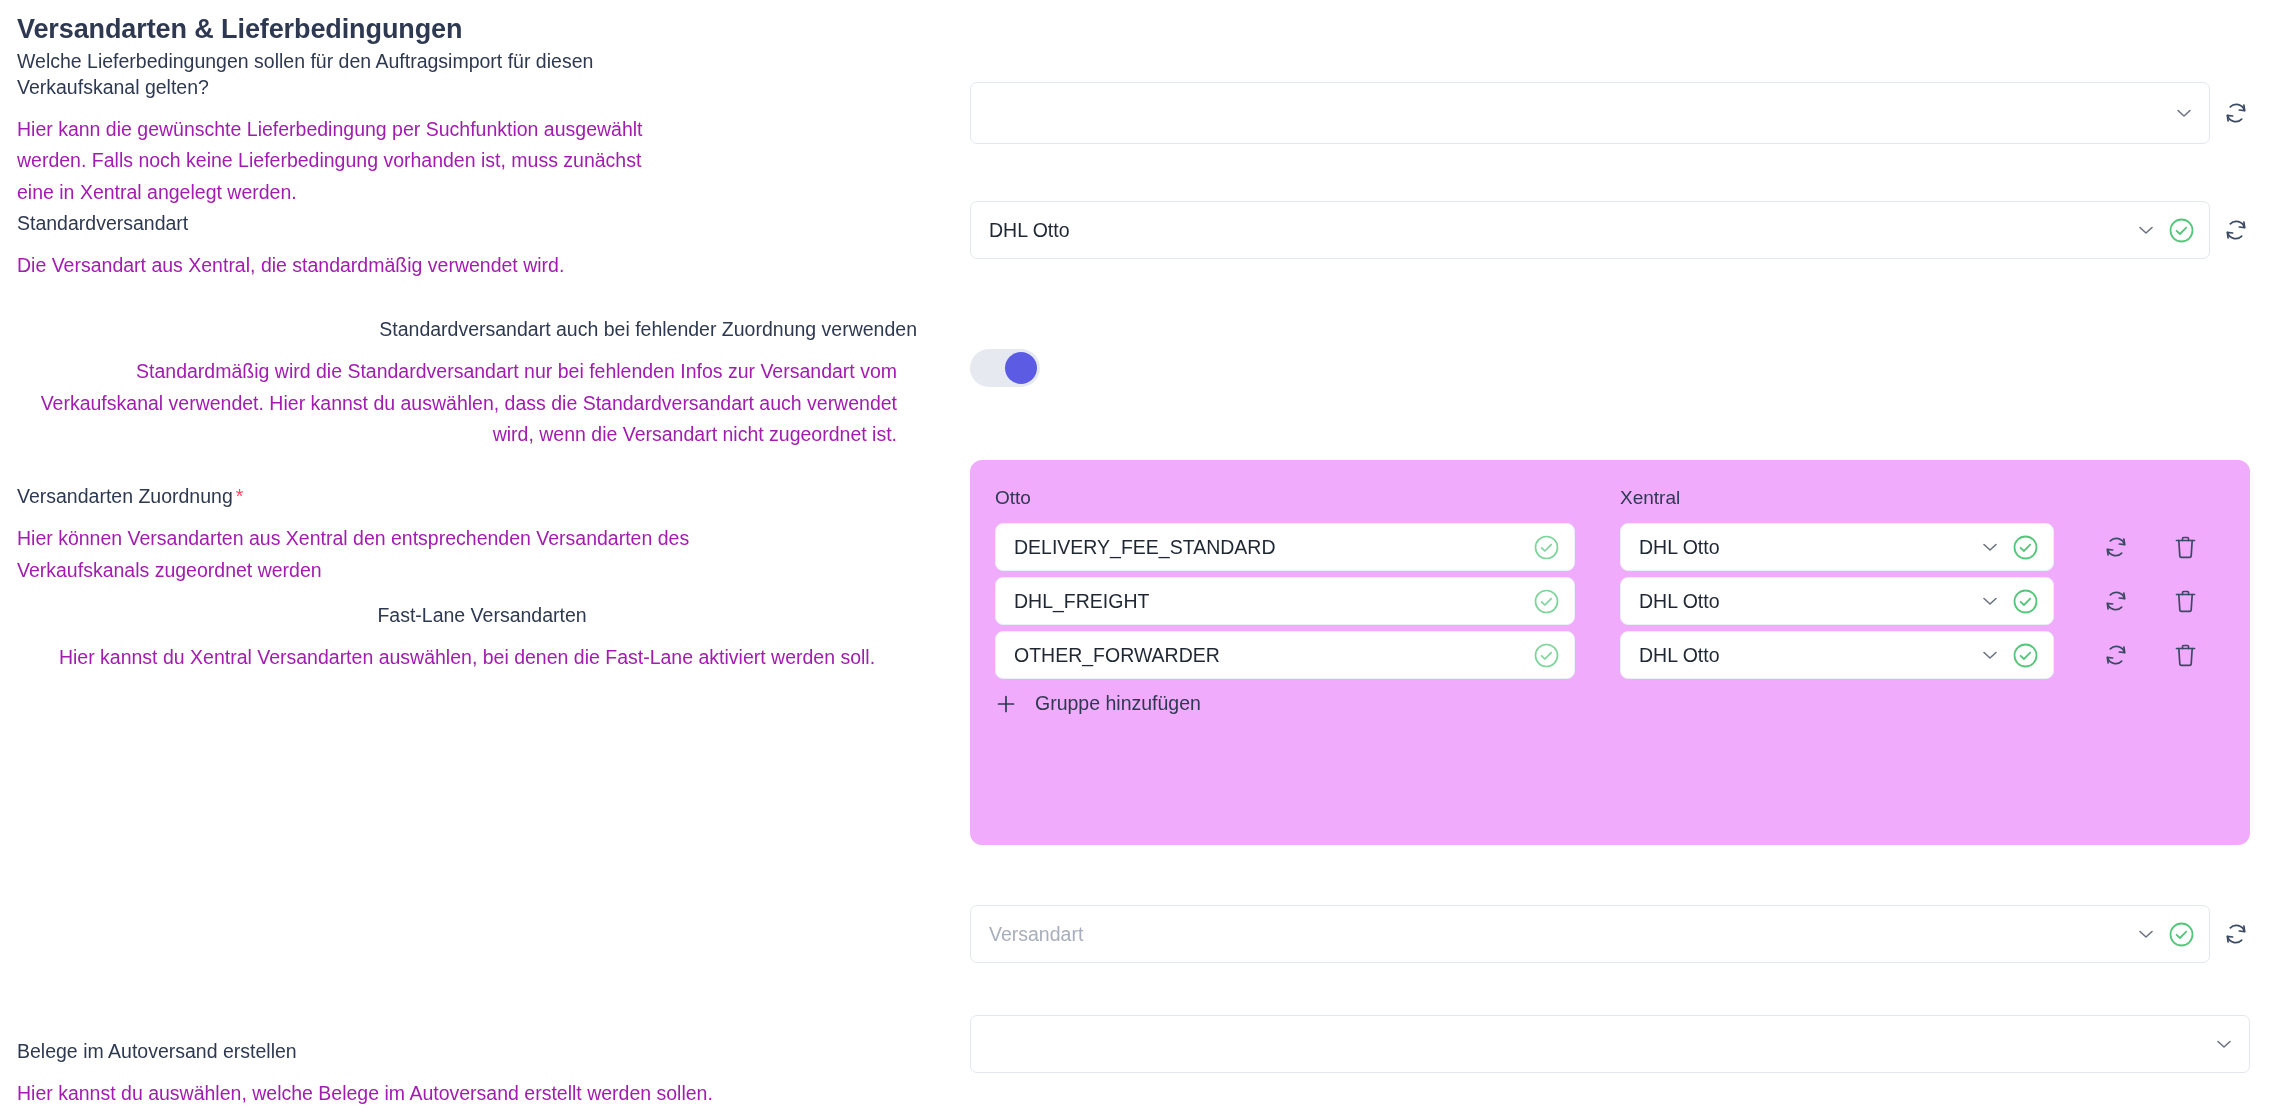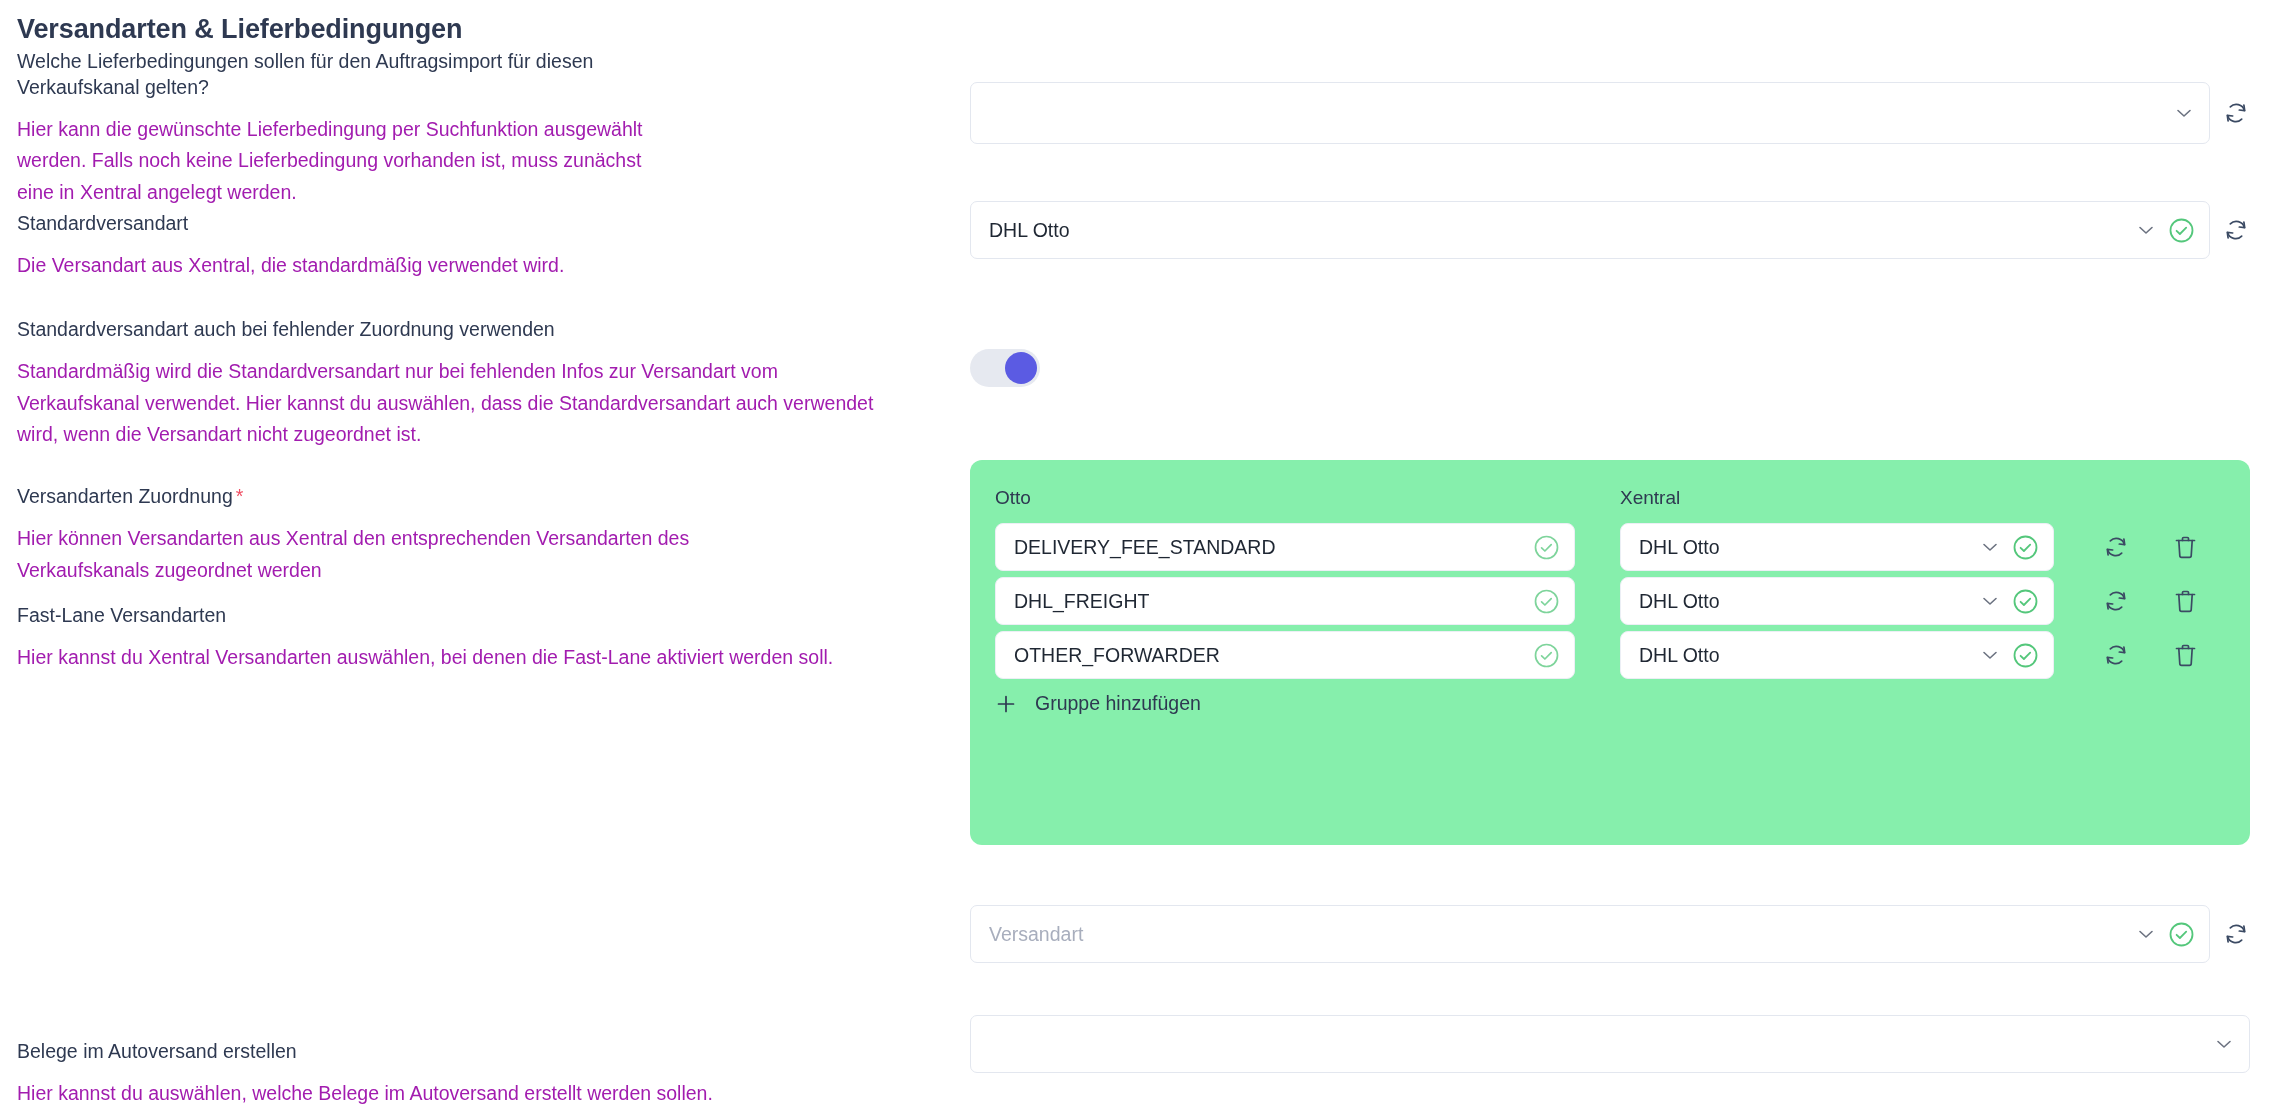--- a/index.html
+++ b/index.html
@@ -123,21 +123,21 @@
     background: #5b5be3;
   }
 
   
   .map-panel {
     position: absolute;
     left: 970px;
     top: 460px;
     width: 1280px;
     height: 122px;
-    background: #86efac;
+    background: #f0abfc;
     border-radius: 12px;
   }
   .map-col-head {
     position: absolute;
     font-size: 19px;
     color: #2e3951;
   }
   .map-field {
     position: absolute;
     background: #ffffff;
@@ -215,21 +215,21 @@
   </div>
   <div class="refresh-btn" style="left:2222px; top:216px;">
     <svg width="28" height="28" viewBox="0 0 28 28" fill="none">
       <path d="M5.6 16.5a8.4 8.4 0 0 0 14.1 3.6" stroke="#3b4a63" stroke-width="1.7" stroke-linecap="round"></path>
       <path d="M22.4 11.5A8.4 8.4 0 0 0 8.3 7.9" stroke="#3b4a63" stroke-width="1.7" stroke-linecap="round"></path>
       <path d="M21.9 6.2l.8 5.5-5.4-.7" stroke="#3b4a63" stroke-width="1.7" stroke-linecap="round" stroke-linejoin="round"></path>
       <path d="M6.1 21.8l-.8-5.5 5.4.7" stroke="#3b4a63" stroke-width="1.7" stroke-linecap="round" stroke-linejoin="round"></path>
     </svg>
   </div>
 
-  <div class="lcol" style="top:316px; width:900px;">
+  <div class="lcol" style="top:316px; width:900px;text-align:right;">
     <div class="field-label">Standardversandart auch bei fehlender Zuordnung verwenden</div>
     <div class="field-help" style="margin-top:14px; width:880px;">Standardmäßig wird die Standardversandart nur bei fehlenden Infos zur Versandart vom Verkaufskanal verwendet. Hier kannst du auswählen, dass die Standardversandart auch verwendet wird, wenn die Versandart nicht zugeordnet ist.</div>
   </div>
 
   <div class="toggle" style="left:970px; top:349px;">
     <span class="knob"></span>
   </div>
 
   <div class="lcol" style="top:483px; width:790px;">
     <div class="field-label">
@@ -375,21 +375,21 @@
     <div class="add-group" style="left:25px; top:232px;">
       <span class="plus-icon">
         <svg width="22" height="22" viewBox="0 0 22 22" fill="none">
           <path d="M11 3.5v15M3.5 11h15" stroke="#2e3951" stroke-width="1.7" stroke-linecap="round"></path>
         </svg>
       </span>
       <span>Gruppe hinzufügen</span>
     </div>
   </div>
 
-  <div class="lcol" style="top:602px; width:930px;">
+  <div class="lcol" style="top:602px; width:930px;text-align:center;">
     <div class="field-label">Fast-Lane Versandarten</div>
     <div class="field-help" style="margin-top:14px; width:900px;">Hier kannst du Xentral Versandarten auswählen, bei denen die Fast-Lane aktiviert werden soll.</div>
   </div>
 
   <div class="input-box" style="left:970px; top:905px; width:1240px; height:58px;">
     <span class="input-value placeholder">Versandart</span>
     <span class="adorn">
       <span class="chev">
         <svg width="22" height="22" viewBox="0 0 22 22" fill="none">
           <path d="M5 8.5L11 14L17 8.5" stroke="#6b7280" stroke-width="1.6" stroke-linecap="round" stroke-linejoin="round"></path>

